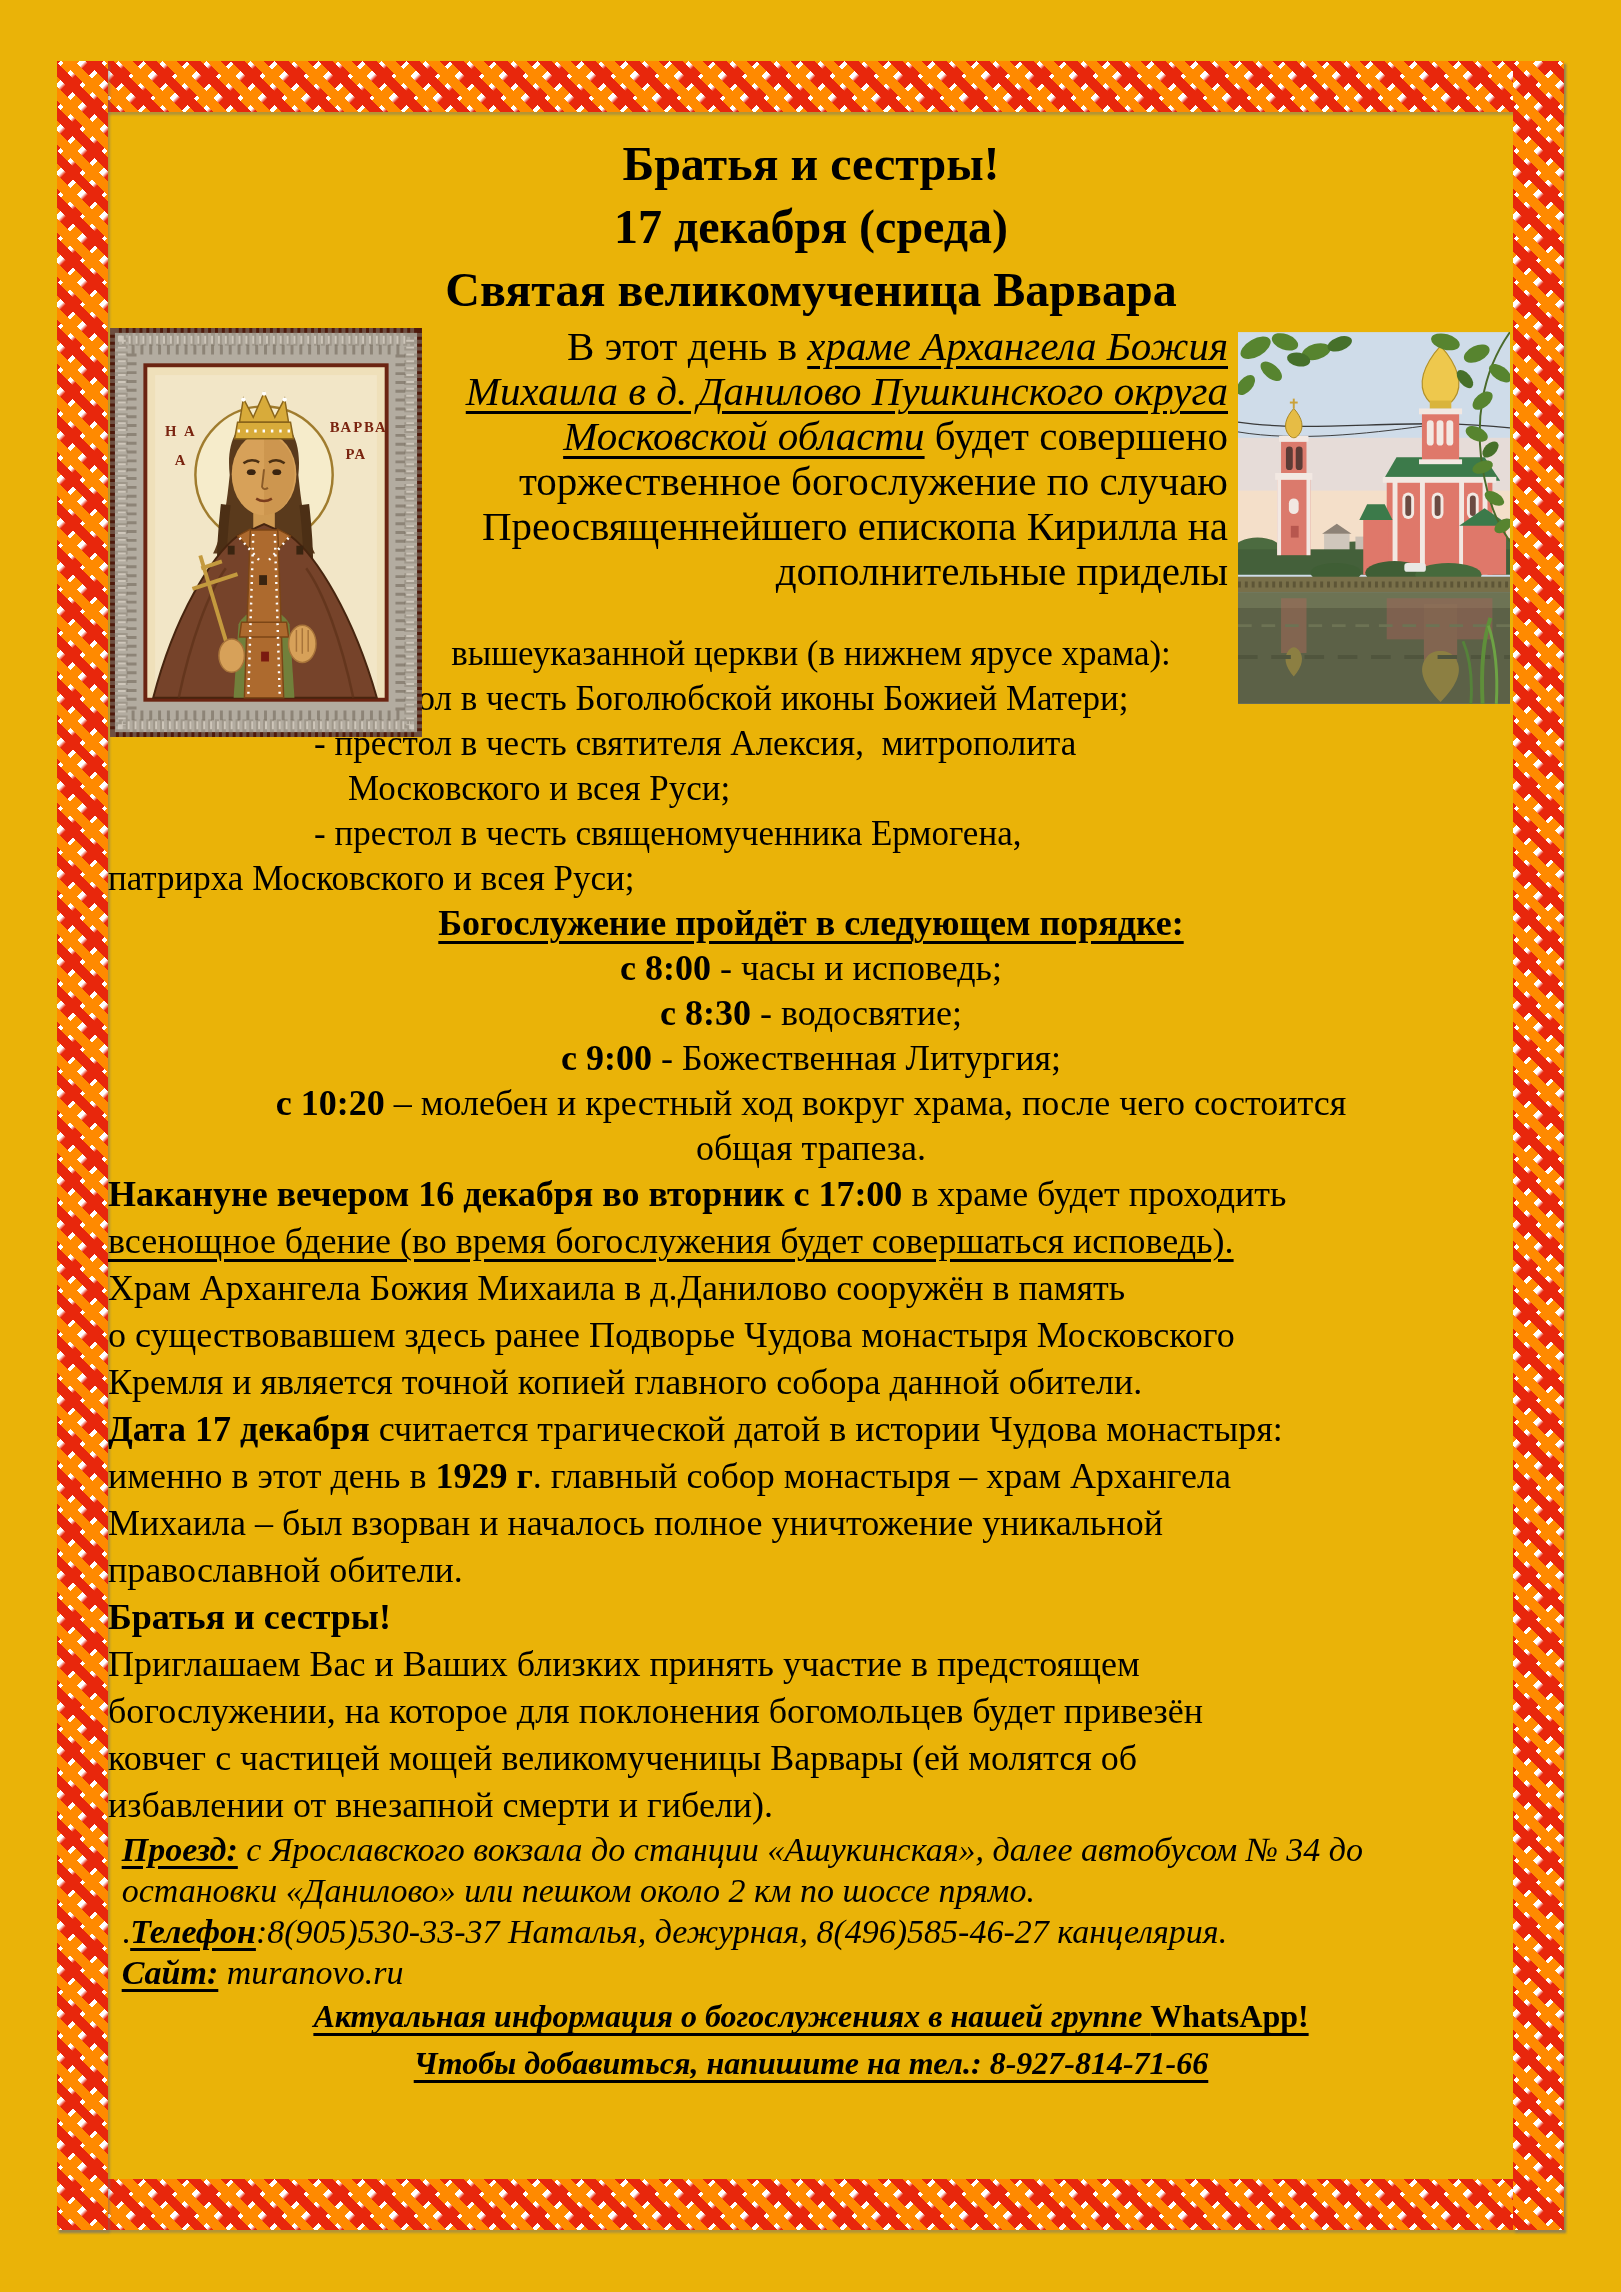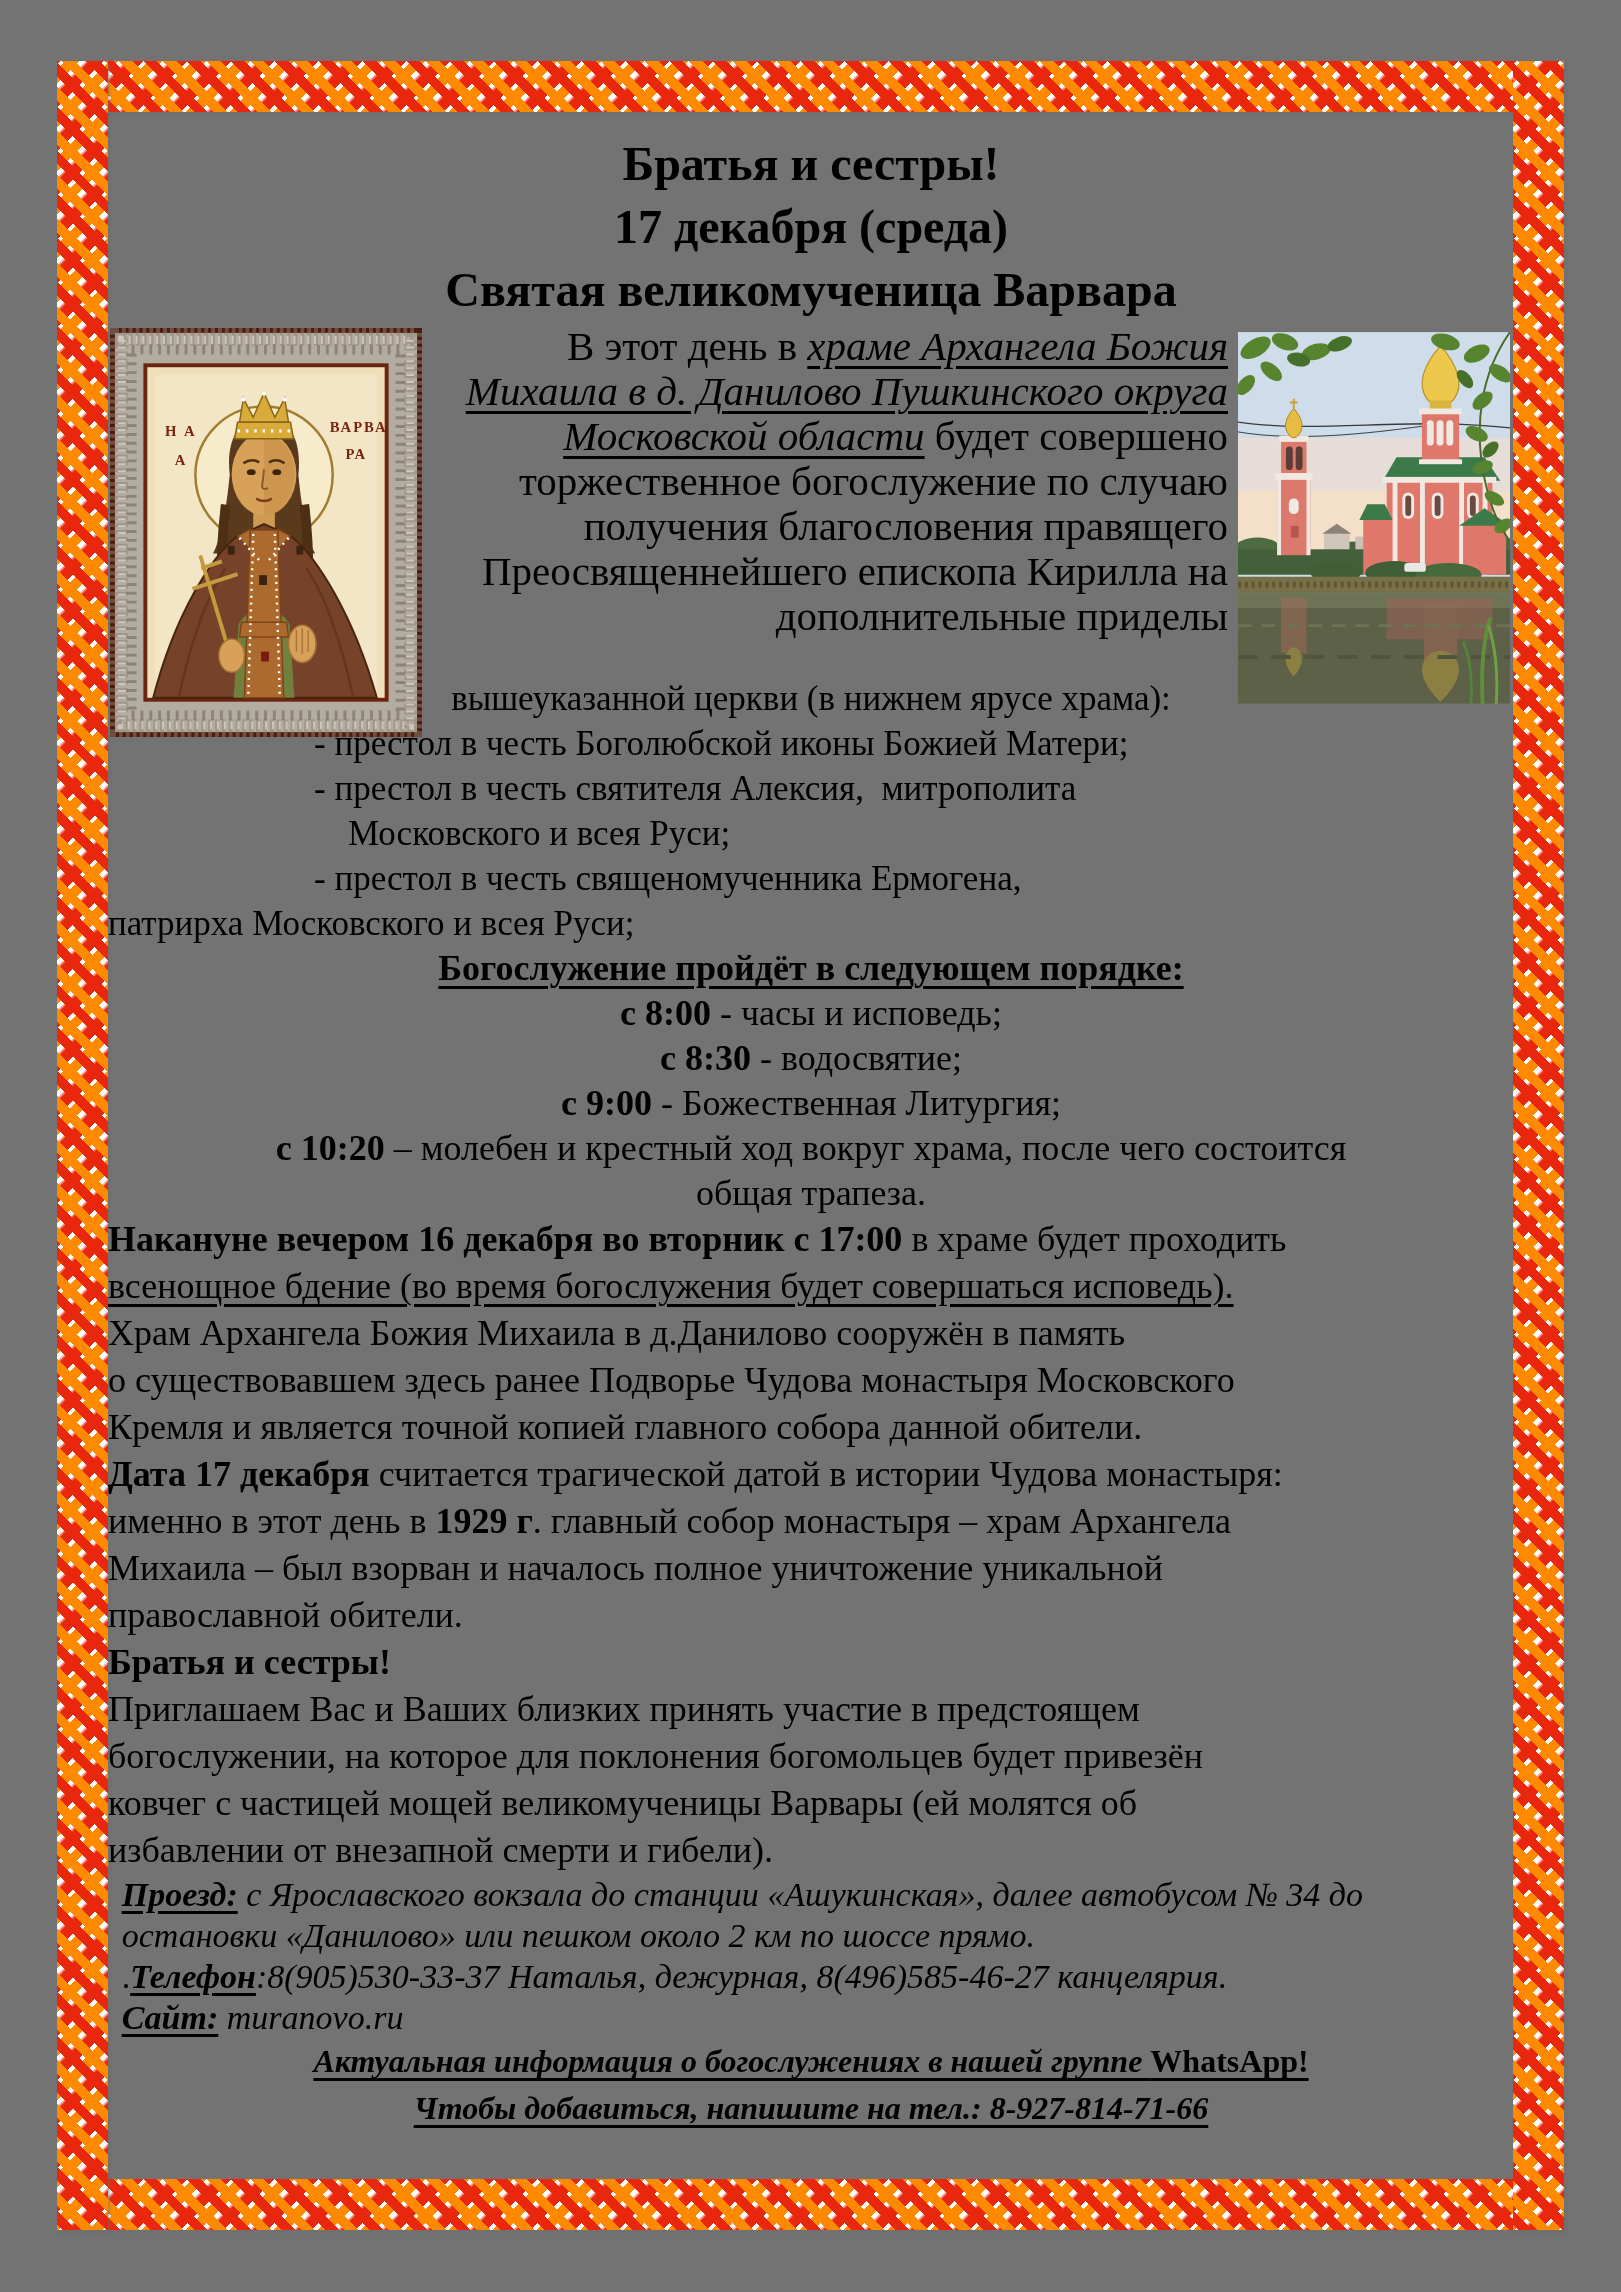--- a/index.html
+++ b/index.html
@@ -1,19 +1,19 @@
 <!DOCTYPE html>
 <html><head>
 <meta charset="utf-8">
 <style>
   html,body{margin:0;padding:0;background:#ffffff;}
   .page{
     position:relative;
     width:1621px;height:2293px;
-    background:#737373;
+    background:#eab308;
     font-family:"Liberation Serif", "DejaVu Serif", serif;
     color:#000;
     overflow:hidden;
   }
   
   .knot{
     position:absolute;
     background-color:#fff;
     background-image:
       repeating-linear-gradient(45deg,  transparent 0 3.9px, #e8270c 3.9px 13.7px, transparent 13.7px 17.6px, #ff8a00 17.6px 27.4px, transparent 27.4px 31px),
@@ -241,21 +241,20 @@
           <path d="M264 380 C266 344 262 318 256 300" stroke="#6da344" stroke-width="3" fill="none"></path>
           <path d="M238 380 C240 352 236 330 230 316" stroke="#55823a" stroke-width="3" fill="none"></path>
         </g>
       </svg>
 
       <div class="lead-text">
           <div class="line"><span class="seg-n">В этот день в </span><span class="seg-iu">храме Архангела Божия</span></div>
           <div class="line"><span class="seg-iu">Михаила в д. Данилово Пушкинского округа</span></div>
           <div class="line"><span class="seg-iu">Московской области</span><span class="seg-n"> будет совершено</span></div>
           <div class="line"><span class="seg-n">торжественное богослужение по случаю</span></div>
-          <div class="line"><span class="seg-n">получения благословения правящего</span></div>
           <div class="line"><span class="seg-n">Преосвященнейшего епископа Кирилла на</span></div>
           <div class="line"><span class="seg-n">дополнительные приделы</span></div>
         </div>
       <div class="lead-wide">
           <div class="line"><span class="seg-n">вышеуказанной церкви (в нижнем ярусе храма):</span></div>
         </div>
     </div>
 
     <div class="altars">
         <div class="line" style="margin-left: 206px;"><span class="seg-n">- престол в честь Боголюбской иконы Божией Матери;</span></div>

